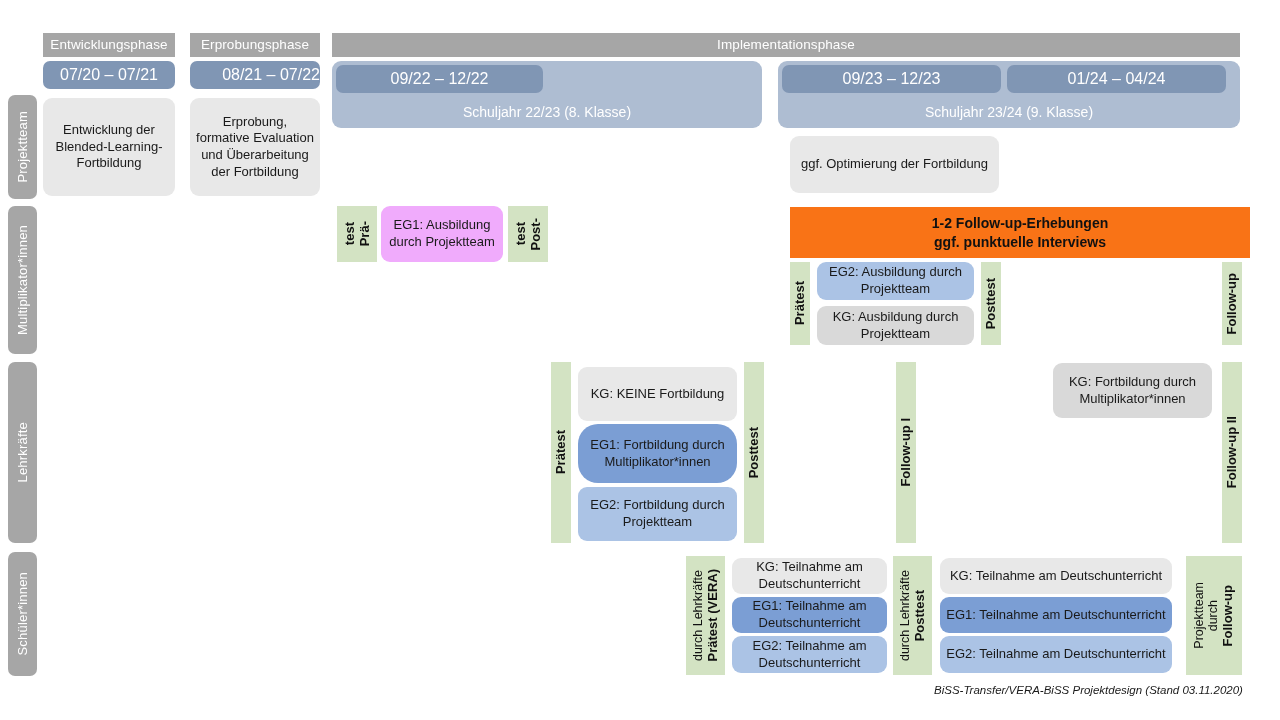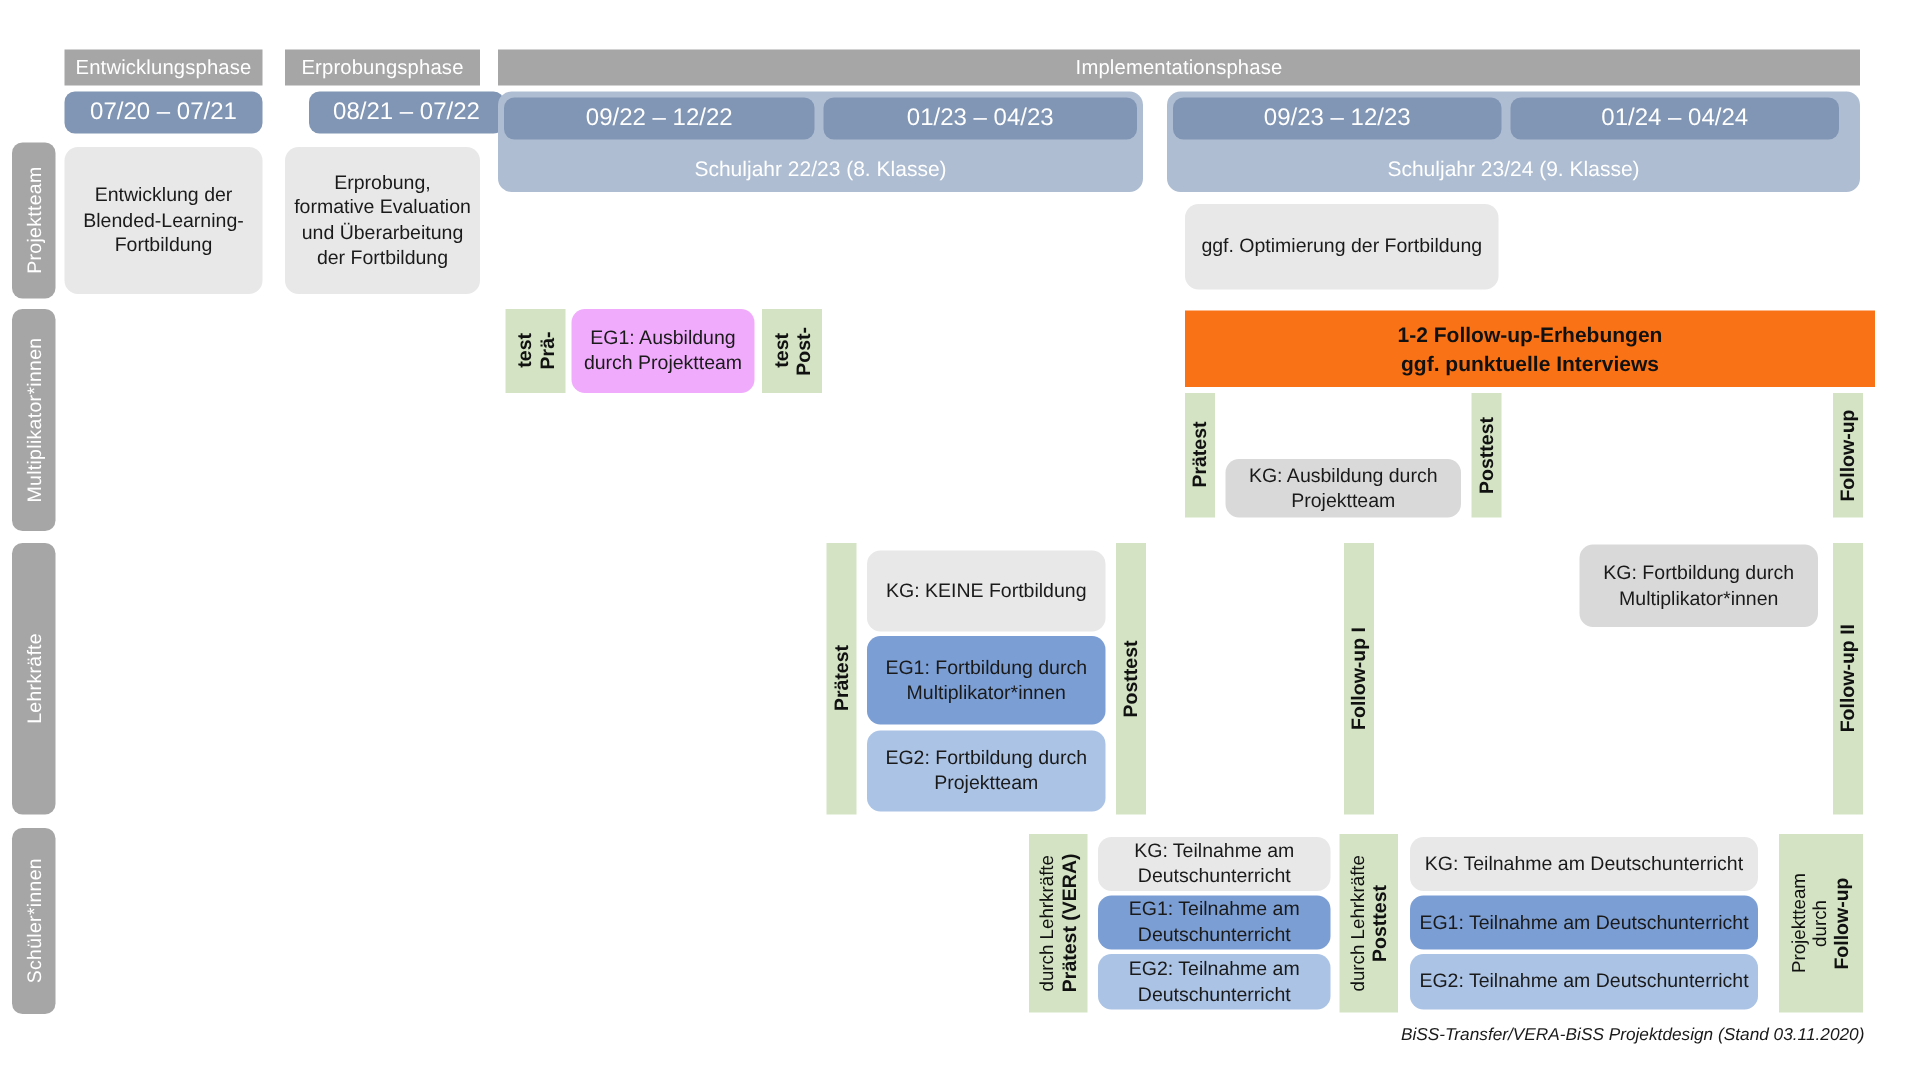--- a/index.html
+++ b/index.html
@@ -93,31 +93,28 @@
   <div class="abs phase-bar ctr" style="left:190px;top:33px;width:130px;height:24px;">
     <span>Erprobungsphase</span>
   </div>
   <div class="abs phase-bar ctr" style="left:332px;top:33px;width:908px;height:24px;">
     <span>Implementationsphase</span>
   </div>
 
   <div class="abs date-pill ctr" style="left:43px;top:61px;width:132px;height:28px;">
     <span>07/20 – 07/21</span>
   </div>
-  <div class="abs date-pill ctr" style="left:206px;top:61px;width:130px;height:28px;">
+  <div class="abs date-pill ctr" style="left:190px;top:61px;width:130px;height:28px;justify-content:flex-end;">
     <span>08/21 – 07/22</span>
   </div>
 
   <div class="abs year-box" style="left:332px;top:61px;width:430px;height:67px;">
     <div class="abs date-pill ctr" style="left:4px;top:4px;width:207px;height:28px;">
       <span>09/22 – 12/22</span>
     </div>
-    <div class="abs date-pill ctr" style="left:217px;top:4px;width:209px;height:28px;">
-      <span>01/23 – 04/23</span>
-    </div>
     <div class="year-label">Schuljahr 22/23 (8. Klasse)</div>
   </div>
 
   <div class="abs year-box" style="left:778px;top:61px;width:462px;height:67px;">
     <div class="abs date-pill ctr" style="left:4px;top:4px;width:219px;height:28px;">
       <span>09/23 – 12/23</span>
     </div>
     <div class="abs date-pill ctr" style="left:229px;top:4px;width:219px;height:28px;">
       <span>01/24 – 04/24</span>
     </div>
@@ -164,37 +161,40 @@
   </div>
 
   <div class="abs banner ctr" style="left:790px;top:207px;width:460px;height:51px;flex-direction:column;">
     <span>1-2 Follow-up-Erhebungen</span>
     <span>ggf. punktuelle Interviews</span>
   </div>
 
   <div class="abs green ctr" style="left:790px;top:262px;width:20px;height:83px;">
     <span class="vtext vbold">Prätest</span>
   </div>
+  <div class="abs card card-blue-l ctr" style="left:817px;top:262px;width:157px;height:38px;">
+    <span>EG2: Ausbildung durch Projektteam</span>
+  </div>
   <div class="abs card card-grey-d ctr" style="left:817px;top:306px;width:157px;height:39px;">
     <span>KG: Ausbildung durch Projektteam</span>
   </div>
   <div class="abs green ctr" style="left:981px;top:262px;width:20px;height:83px;">
     <span class="vtext vbold">Posttest</span>
   </div>
   <div class="abs green ctr" style="left:1222px;top:262px;width:20px;height:83px;">
     <span class="vtext vbold">Follow-up</span>
   </div>
 
   <div class="abs green ctr" style="left:551px;top:362px;width:20px;height:181px;">
     <span class="vtext vbold">Prätest</span>
   </div>
   <div class="abs card card-grey ctr" style="left:578px;top:367px;width:159px;height:54px;">
     <span>KG:  KEINE Fortbildung</span>
   </div>
-  <div class="abs card card-blue-d ctr" style="left:578px;top:424px;width:159px;height:59px;">
+  <div class="abs card card-blue-d ctr" style="left:578px;top:424px;width:159px;height:59px;border-radius:20px;">
     <span>EG1: Fortbildung durch Multiplikator*innen</span>
   </div>
   <div class="abs card card-blue-l ctr" style="left:578px;top:487px;width:159px;height:54px;">
     <span>EG2: Fortbildung durch Projektteam</span>
   </div>
   <div class="abs green ctr" style="left:744px;top:362px;width:20px;height:181px;">
     <span class="vtext vbold">Posttest</span>
   </div>
   <div class="abs green ctr" style="left:896px;top:362px;width:20px;height:181px;">
     <span class="vtext vbold">Follow-up I</span>

